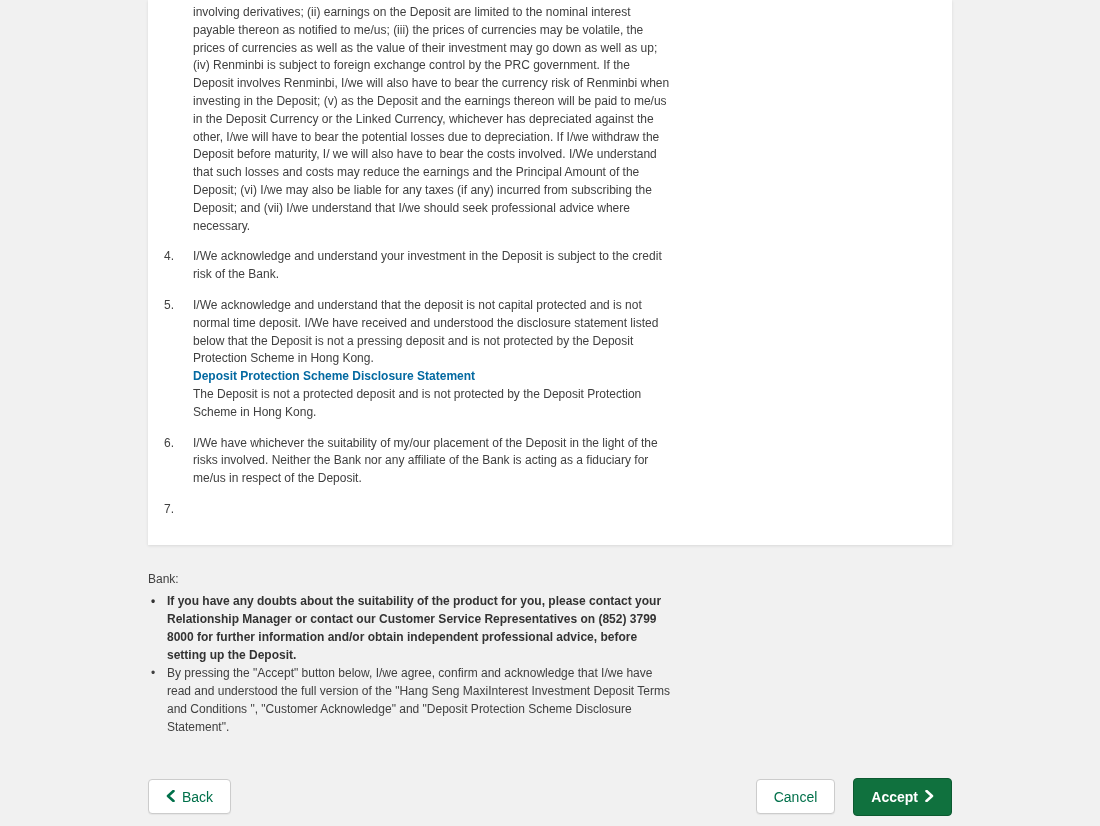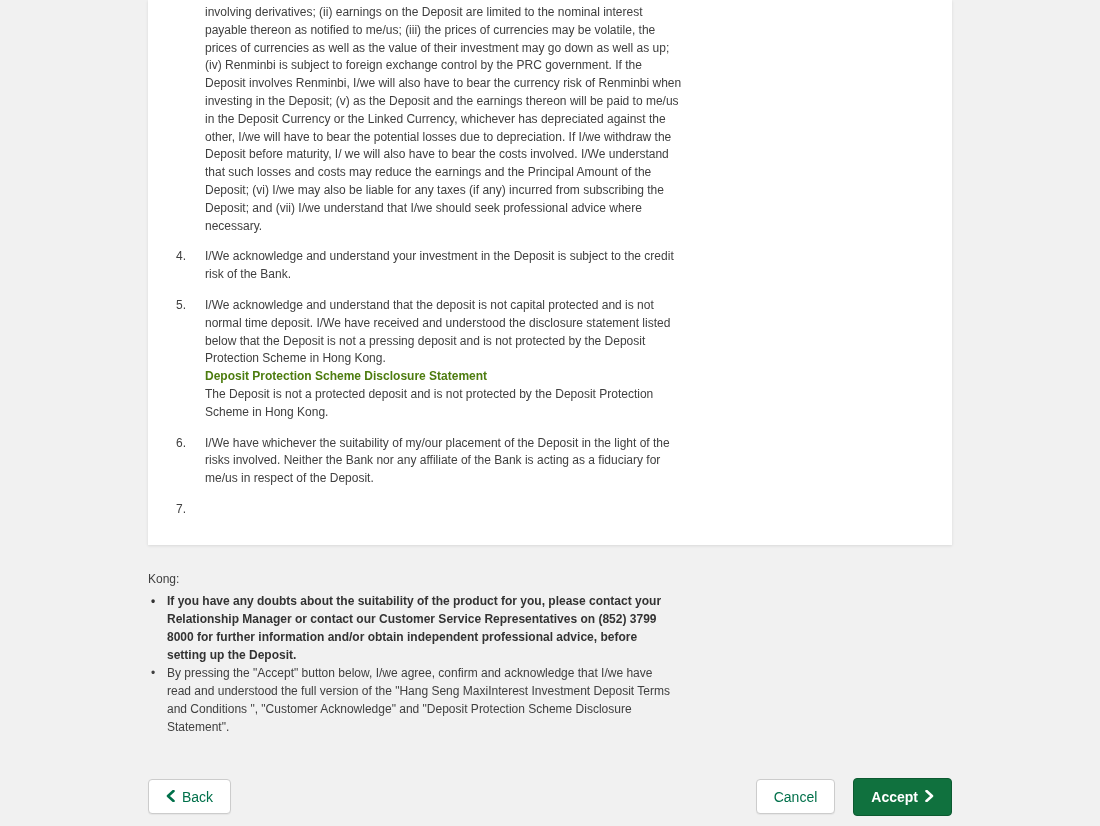--- a/index.html
+++ b/index.html
@@ -16,41 +16,41 @@
     position: relative;
   }
   .content {
     width: 804px;
     margin: 0 auto;
   }
   
   .terms-panel {
     background: #ffffff;
     box-shadow: 0 1px 3px rgba(0,0,0,0.10);
-    padding: 4px 0 26px 12px;
+    padding: 4px 0 26px 0;
   }
   .term-block {
     display: flex;
     margin: 0 0 13px 0;
     font-size: 12px;
     line-height: 17.8px;
   }
   .term-block:last-child { margin-bottom: 0; }
   .term-num {
     width: 45px;
     box-sizing: border-box;
     padding-left: 16px;
     flex: 0 0 45px;
   }
   .term-text {
     width: 480px;
   }
   .term-subheading {
     font-weight: bold;
-    color: #4d7c0f;
+    color: #0369a1;
   }
   
   .note-section {
     margin-top: 25px;
     font-size: 12px;
     line-height: 18px;
   }
   .note-label {
     margin-bottom: 4px;
   }
@@ -146,21 +146,21 @@
       <div class="term-text">I/We have whichever the suitability of my/our placement of the Deposit in the light of the risks involved. Neither the Bank nor any affiliate of the Bank is acting as a fiduciary for me/us in respect of the Deposit.</div>
     </div>
 
     <div class="term-block">
       <div class="term-num">7.</div>
     </div>
 
   </div>
 
   <div class="note-section">
-    <div class="note-label">Kong:</div>
+    <div class="note-label">Bank:</div>
     <ul class="note-list">
       <li class="note-item bold">
         <span class="bullet">•</span>
         <span>If you have any doubts about the suitability of the product for you, please contact your Relationship Manager or contact our Customer Service Representatives on (852) 3799 8000 for further information and/or obtain independent professional advice, before setting up the Deposit.</span>
       </li>
       <li class="note-item">
         <span class="bullet">•</span>
         <span>By pressing the "Accept" button below, I/we agree, confirm and acknowledge that I/we have read and understood the full version of the "Hang Seng MaxiInterest Investment Deposit Terms and Conditions ", "Customer Acknowledge" and "Deposit Protection Scheme Disclosure Statement".</span>
       </li>
     </ul>

